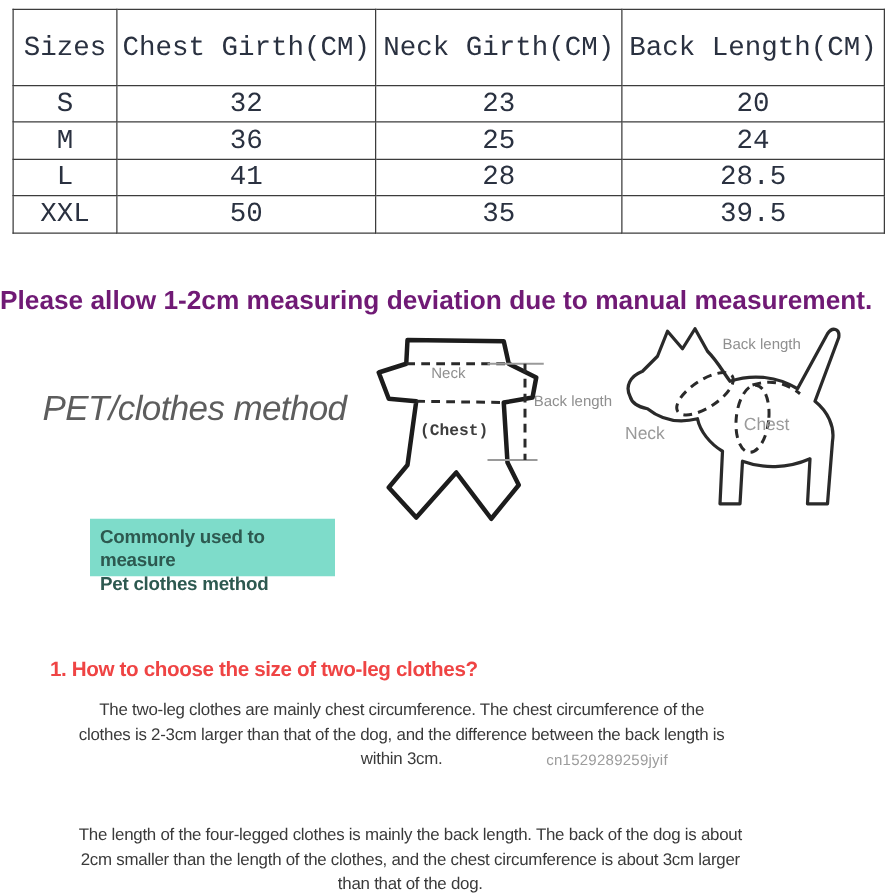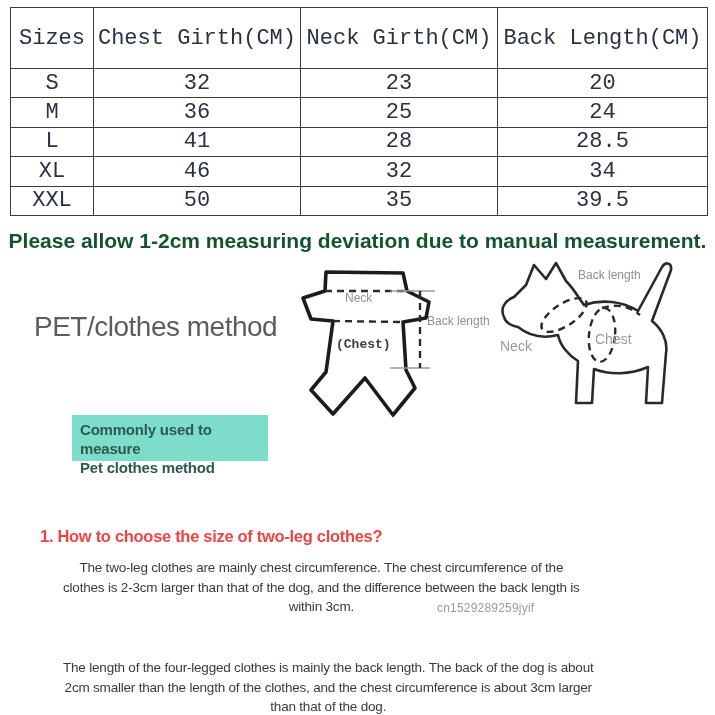--- a/index.html
+++ b/index.html
@@ -18,28 +18,28 @@
     border:1.6px solid #3c3c3c; text-align:center; vertical-align:middle;
     font-weight:normal; padding:0; overflow:hidden;
   }
   .size-table thead tr { height:61px; }
   .size-table tbody tr { height:29.4px; }
   .size-table th { font-size:22px; }
   .size-table td { font-size:22px; }
 
   
   .notice {
-    position:absolute; top:229px; left:0; width:715px; text-align:center;
-    font-size:21px; font-weight:bold; color:#14532d; white-space:nowrap;
+    position:absolute; top:229px; left:0; width:715px; text-align:left;
+    font-size:21px; font-weight:bold; color:#701a75; white-space:nowrap;
   }
 
   
   .method-title {
     position:absolute; left:34px; top:311px; font-size:28px; color:#5d5d5d;
-    letter-spacing:-0.5px; white-space:nowrap;
+    letter-spacing:-0.5px; white-space:nowrap;font-style:italic;
   }
   .note-box {
     position:absolute; left:72px; top:367px; width:196px; height:46px;
     background:#7edcca; color:#2d5950; font-size:15px; font-weight:bold;
     line-height:19px; padding:5px 0 0 8px; box-sizing:border-box;
     letter-spacing:-0.2px;
     margin-top:48px;
   }
   .garment-svg { position:absolute; left:283px; top:260px; }
   .dog-svg     { position:absolute; left:490px; top:255px; }
@@ -106,26 +106,20 @@
         <td>25</td>
         <td>24</td>
       </tr>
       <tr>
         <td>L</td>
         <td>41</td>
         <td>28</td>
         <td>28.5</td>
       </tr>
       <tr>
-        <td>XL</td>
-        <td>46</td>
-        <td>32</td>
-        <td>34</td>
-      </tr>
-      <tr>
         <td>XXL</td>
         <td>50</td>
         <td>35</td>
         <td>39.5</td>
       </tr>
     </tbody>
   </table>
 
   <div class="notice">Please allow 1-2cm measuring deviation due to manual measurement.</div>
 

